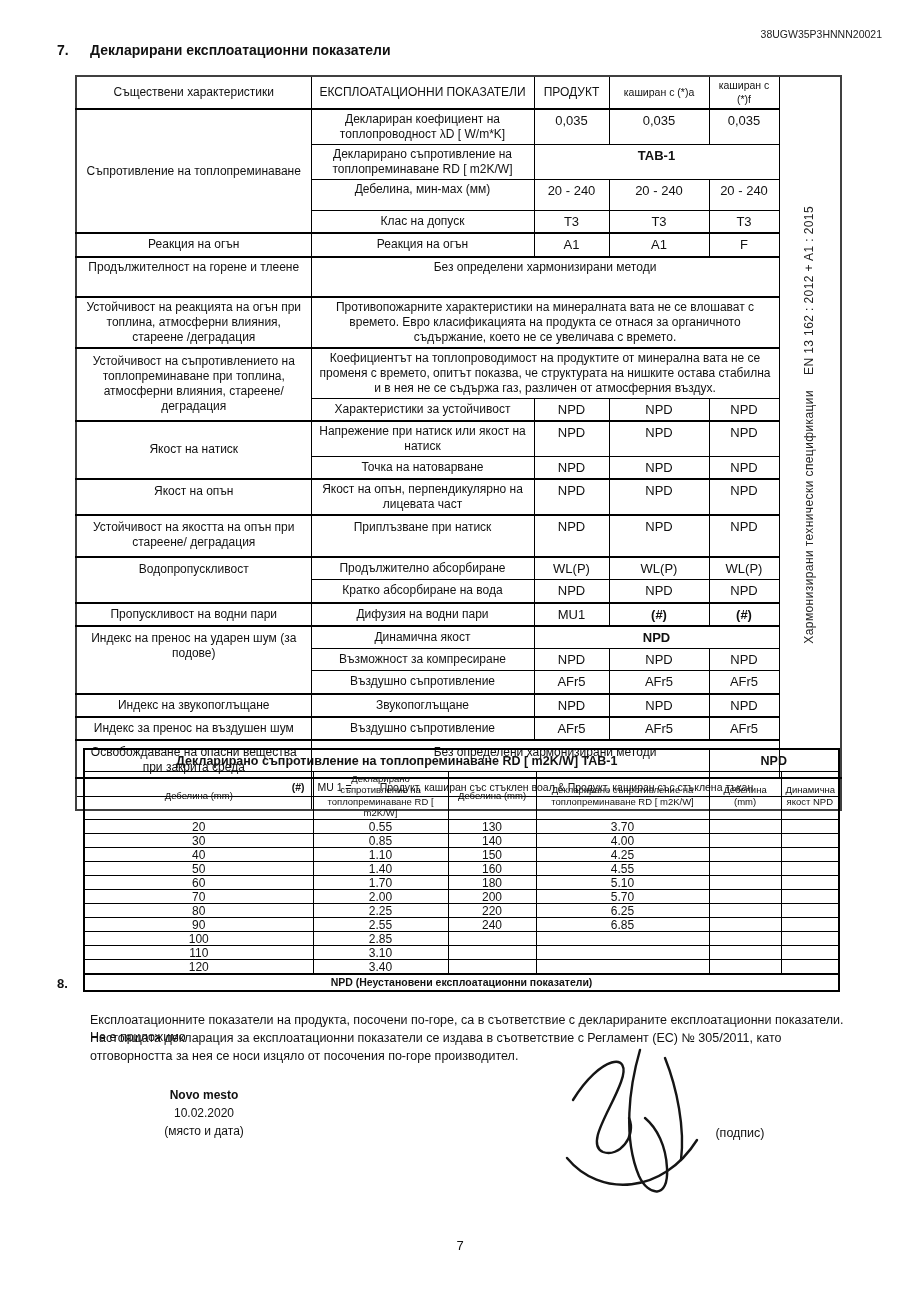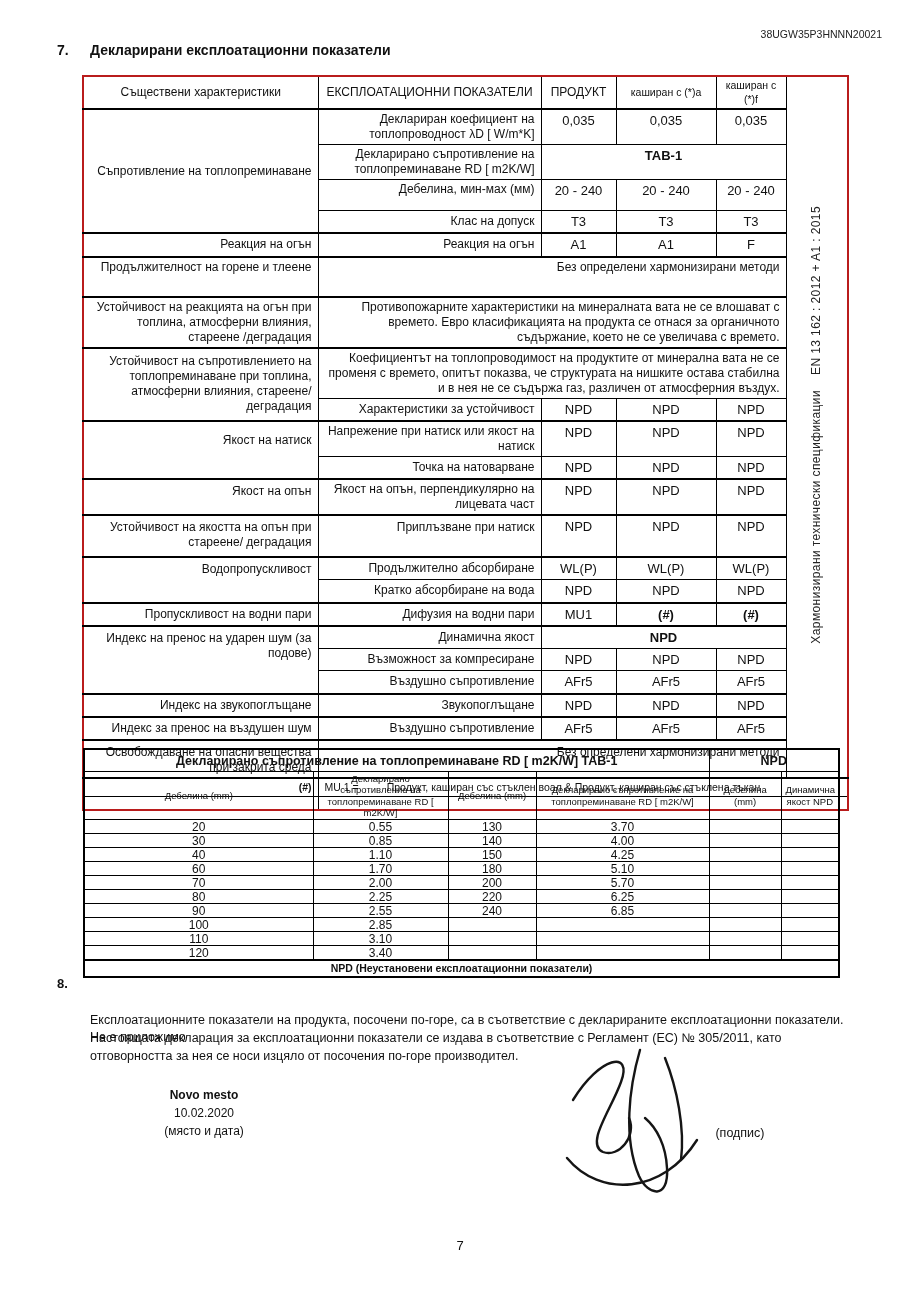--- a/index.html
+++ b/index.html
@@ -7,28 +7,28 @@
           font-family:"Liberation Sans", sans-serif; color:#111; overflow:hidden; }
 
   .doc-code { position:absolute; top:28px; right:38px; font-size:10.5px; color:#222; }
 
   .sec-head { position:absolute; font-weight:bold; font-size:14px; }
   .sec-num7 { top:42px; left:57px; }
   .sec-title7 { top:42px; left:90px; }
 
   
   table { border-collapse:collapse; }
-  .t1 { position:absolute; left:82px; top:75px; width:765px; table-layout:fixed;
-        font-size:12px; border:2px solid #b91c1c; }
+  .t1 { position:absolute; left:75px; top:75px; width:765px; table-layout:fixed;
+        font-size:12px; border:2px solid #404040; }
   .t1 td { border:1px solid #000; padding:2px 6px; vertical-align:middle; line-height:1.25; }
   .t1 tr.grp td { border-top-width:2px; }
   .t1 tr.hdr td { border-bottom-width:2px; text-align:center; }
   .t1 .small { font-size:10.5px; }
   .t1 .val { text-align:center; vertical-align:top; padding-top:3px; font-size:13px; }
-  .t1 .lbl { text-align:right; }
+  .t1 .lbl { text-align:center; }
   .t1 .bold { font-weight:bold; }
   .t1 .vcell { text-align:center; vertical-align:middle; border-left-width:1px; }
   .vtext { writing-mode:vertical-rl; transform:rotate(180deg); white-space:pre;
            font-size:12px; letter-spacing:0.4px; display:inline-block; color:#222; }
   .fn-mark { text-align:right; font-weight:bold; font-size:10.5px; padding-right:4px; }
   .fn-cell { font-size:10.5px; }
   .fn-cell .k { margin-right:28px; }
 
   
   .t2 { position:absolute; left:83px; top:748px; width:755px; table-layout:fixed;
@@ -128,21 +128,21 @@
         <td class="lbl" rowspan="2">Устойчивост на съпротивлението на топлопреминаване при топлина, атмосферни влияния, стареене/деградация</td>
         <td class="lbl" colspan="4">Коефициентът на топлопроводимост на продуктите от минерална вата не се променя с времето, опитът показва, че структурата на нишките остава стабилна и в нея не се съдържа газ, различен от атмосферния въздух.</td>
       </tr>
       <tr style="height:19px">
         <td class="lbl">Характеристики за устойчивост</td>
         <td class="val">NPD</td>
         <td class="val">NPD</td>
         <td class="val">NPD</td>
       </tr>
       <tr class="grp" style="height:34px">
-        <td class="lbl" rowspan="2" style="vertical-align:top;padding-top:11px">Якост на натиск</td>
+        <td class="lbl" rowspan="2" style="vertical-align:top;padding-top:20px">Якост на натиск</td>
         <td class="lbl">Напрежение при натиск или якост на натиск</td>
         <td class="val">NPD</td>
         <td class="val">NPD</td>
         <td class="val">NPD</td>
       </tr>
       <tr style="height:19px">
         <td class="lbl">Точка на натоварване</td>
         <td class="val">NPD</td>
         <td class="val">NPD</td>
         <td class="val">NPD</td>
@@ -274,20 +274,28 @@
 
         <tr class="drow">
           <td>40</td>
           <td>1.10</td>
           <td>150</td>
           <td>4.25</td>
           <td></td>
           <td></td>
         </tr>
 
+        <tr class="drow">
+          <td>50</td>
+          <td>1.40</td>
+          <td>160</td>
+          <td>4.55</td>
+          <td></td>
+          <td></td>
+        </tr>
 
         <tr class="drow">
           <td>60</td>
           <td>1.70</td>
           <td>180</td>
           <td>5.10</td>
           <td></td>
           <td></td>
         </tr>
 

